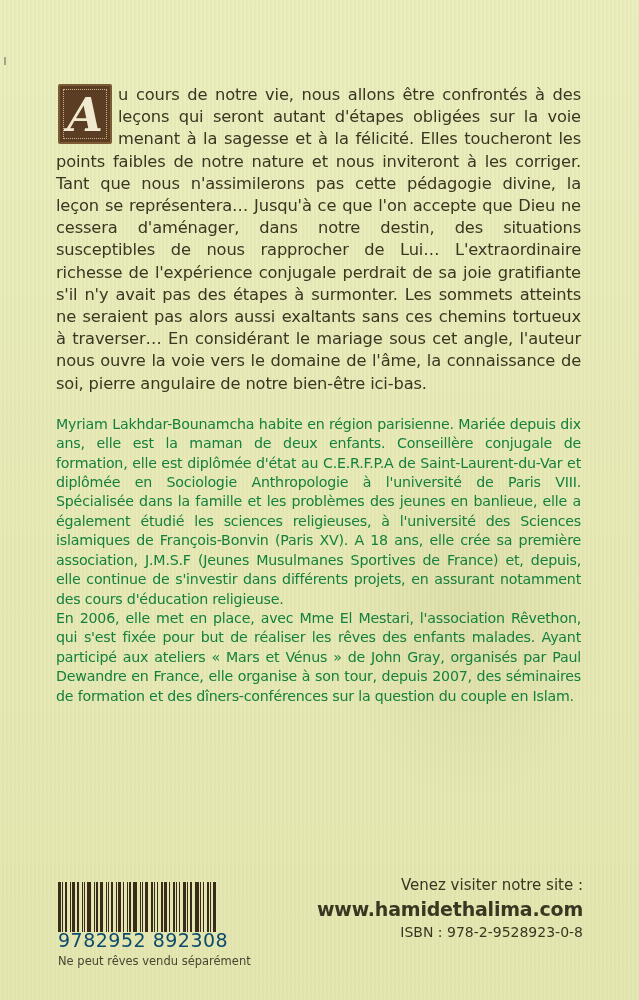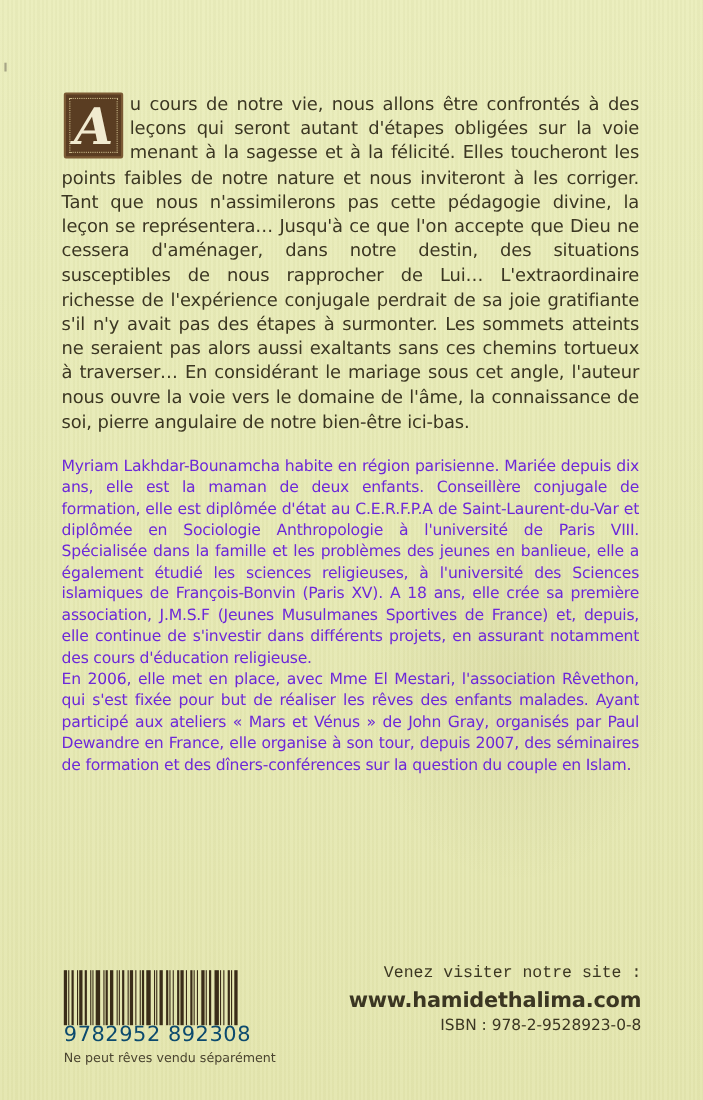--- a/index.html
+++ b/index.html
@@ -28,36 +28,36 @@
     .dropcap .ornament {
       position: absolute; inset: 3px; border: 1px dotted #c9b98a;
     }
     .dropcap .letter {
       position: absolute; left: 0; right: 0; top: 2px; text-align: center;
       font-family: "DejaVu Serif", serif; font-size: 46px; font-weight: bold;
       color: #f1ead0; font-style: italic; line-height: 54px;
     }
     .bio {
       margin-top: 20px; font-size: 14.2px; line-height: 19.4px; text-align: justify;
-      letter-spacing: -0.2px; color: #6d28d9;
+      letter-spacing: -0.2px; color: #15803d;
     }
     .bio p { margin: 0; }
     .bottom { position: absolute; left: 0; top: 870px; width: 639px; height: 110px; }
     .barcode-block { position: absolute; left: 58px; top: 12px; }
     .barcode { display: flex; align-items: flex-end; height: 50px; }
     .barcode span { display: inline-block; background: #3a2c18; height: 50px; margin-right: 1px; }
     .barcode-number {
       font-family: "DejaVu Sans", sans-serif; font-size: 19px; color: #0c4a6e;
       letter-spacing: 0.5px; margin-top: -2px; line-height: 20px;
     }
     .disclaimer { font-size: 11.5px; color: #4a4430; margin-top: 4px; }
     .site-block {
       position: absolute; right: 56px; top: 4px; text-align: right; color: #3b3622;
     }
-    .site-invite { font-size: 15px; line-height: 22px; font-family: Liberation Mono, monospace; }
+    .site-invite { font-size: 15px; line-height: 22px; }
     .site-url { font-size: 19px; font-weight: bold; line-height: 26px; letter-spacing: -0.2px; }
     .isbn { font-size: 14px; line-height: 20px; }
     .speck { position: absolute; left: 4px; top: 57px; width: 2px; height: 8px; background: #7a7560; opacity: .6; }
   </style>
 </head>
 <body>
 
 <div class="speck"></div>
 
 <div class="page">

